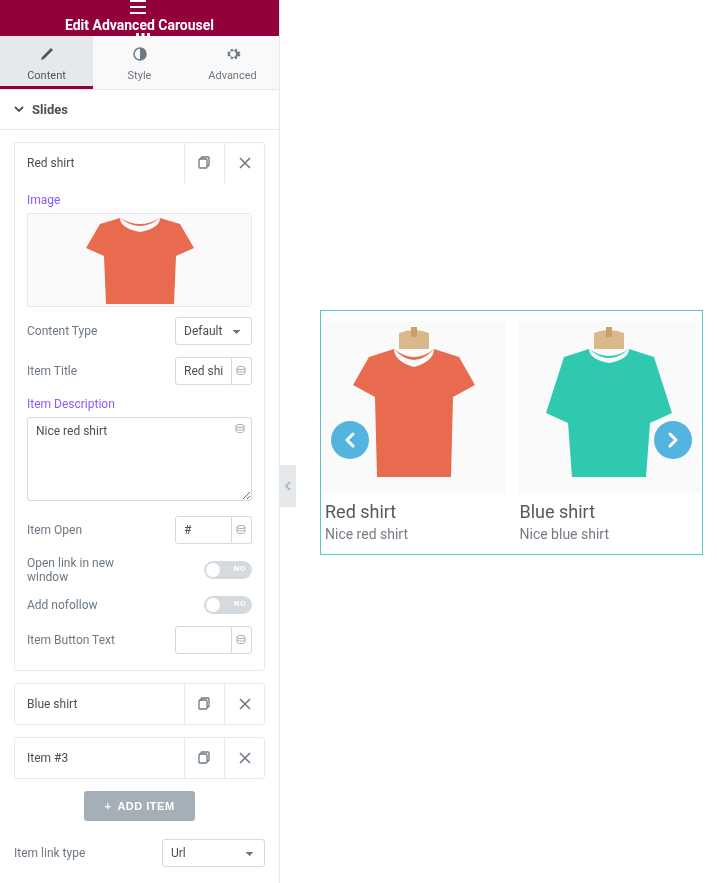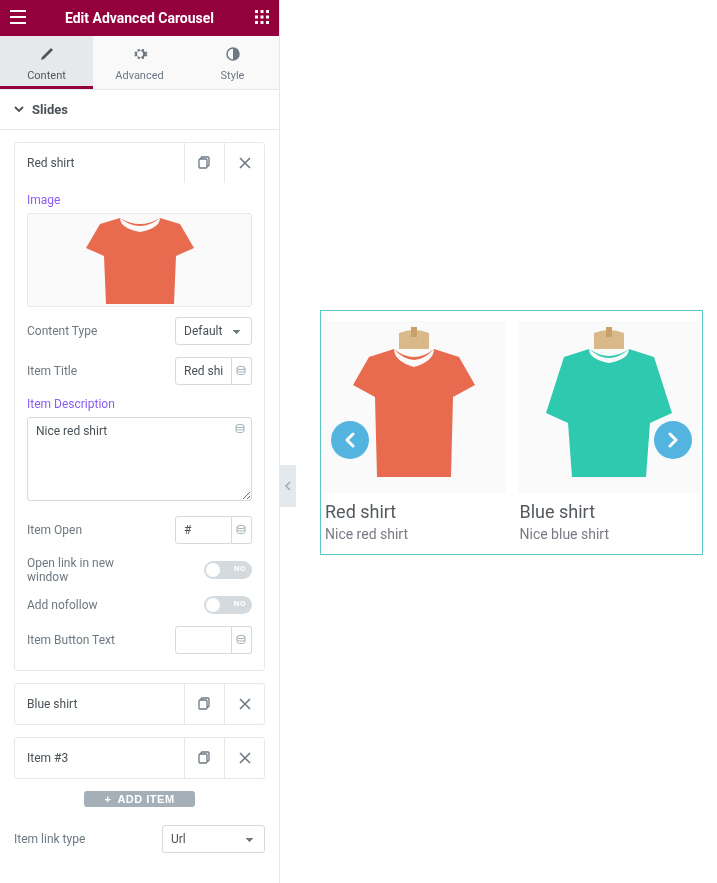--- a/index.html
+++ b/index.html
@@ -2,21 +2,21 @@
 <html><head>
 <meta charset="utf-8">
 <style>
 * { box-sizing: border-box; margin: 0; padding: 0; }
 body { font-family: -apple-system, BlinkMacSystemFont, "Segoe UI", Roboto, sans-serif; font-size: 12px; color: #6d7882; background: #fff; width: 717px; height: 883px; overflow: hidden; }
 
 .app { display: flex; height: 100%; }
 .panel { width: 280px; background: #fff; display: flex; flex-direction: column; border-right: 1px solid #e6e9ec; }
 .preview { flex: 1; position: relative; background: #fff; }
 
-.header { background: #93003c; height: 36px; display: flex; align-items: center; padding: 0 10px; color: #fff; }
+.header { background: #93003c; height: 36px; display: flex; align-items: center; padding: 0 10px; color: #fff; flex-direction: column; }
 .header .menu-btn { width: 20px; cursor: pointer; }
 .header .title { flex: 1; text-align: center; font-weight: 700; font-size: 14px; }
 .header .apps-btn { width: 20px; cursor: pointer; text-align: right; }
 
 .tabs { display: flex; background: #f9f9f9; border-bottom: 1px solid #e6e9ec; }
 .tab { flex: 1; text-align: center; padding: 10px 0 4px; cursor: pointer; color: #6d7882; font-size: 11px; }
 .tab.active { background: #e6e9ec; border-bottom: 3px solid #93003c; color: #555; }
 .tab .tab-icon { display: block; margin: 0 auto 4px; }
 
 .section-head { display: flex; align-items: center; padding: 12px 14px; border-bottom: 1px solid #e6e9ec; cursor: pointer; }
@@ -43,21 +43,21 @@
 .input-group .input { border-radius: 3px 0 0 3px; height: 28px; }
 .input-group .ig-btn { width: 30px; border: 1px solid #d5dadf; border-left: none; border-radius: 0 3px 3px 0; display: flex; align-items: center; justify-content: center; cursor: pointer; color: #a4afb7; background: #fff; }
 .textarea-wrap { position: relative; }
 .textarea { resize: vertical; height: 84px; padding-right: 28px; }
 .ta-btn { position: absolute; top: 6px; right: 6px; color: #a4afb7; cursor: pointer; }
 
 .toggle { width: 48px; height: 18px; background: #d5dadf; border-radius: 9px; position: relative; cursor: pointer; margin-left: auto; }
 .toggle .knob { position: absolute; width: 14px; height: 14px; background: #fff; border-radius: 50%; top: 2px; left: 2px; }
 .toggle .tlabel { position: absolute; right: 6px; top: 3px; font-size: 8px; color: #fff; font-weight: 700; letter-spacing: 0.5px; }
 
-.add-btn { display: block; margin: 4px auto 18px; background: #a4afb7; color: #fff; border: none; border-radius: 3px; padding: 2px 20px; font-size: 11px; font-weight: 700; letter-spacing: 0.5px; cursor: pointer; }
+.add-btn { display: block; margin: 4px auto 18px; background: #a4afb7; color: #fff; border: none; border-radius: 3px; padding: 9px 20px; font-size: 11px; font-weight: 700; letter-spacing: 0.5px; cursor: pointer; }
 .add-btn .plus { margin-right: 6px; font-weight: 700; }
 
 .collapse-handle { position: absolute; top: 465px; left: 0; width: 16px; height: 42px; background: #e6e9ec; display: flex; align-items: center; justify-content: center; cursor: pointer; color: #a4afb7; font-size: 11px; }
 
 .carousel { position: absolute; top: 310px; left: 40px; right: 14px; border: 1px solid #5ac8c8; padding: 10px 0 12px; }
 .slides { display: flex; gap: 12px; padding: 0 2px; }
 .slide { width: 50%; }
 .slide-img { width: 100%; height: 172px; background: #fafafa; display: flex; align-items: center; justify-content: center; overflow: hidden; }
 .slide-title { font-size: 18px; color: #54595f; margin-top: 8px; padding: 0 2px; }
 .slide-desc { font-size: 14px; color: #7a7a86; margin-top: 4px; padding: 0 2px; }
@@ -103,33 +103,33 @@
         <span class="tab-icon">
           <svg width="16" height="16" viewBox="0 0 16 16">
               <path d="M2 14l1-3 8-8 2 2-8 8-3 1zM11 3l2 2 1-1-2-2-1 1z" fill="#555"></path>
             </svg>
         </span>
         <span>Content</span>
       </div>
       <div class="tab">
         <span class="tab-icon">
           <svg width="16" height="16" viewBox="0 0 16 16">
-              <path d="M8 5a3 3 0 100 6 3 3 0 000-6zm6 3l1.5.9-1 1.7-1.6-.5a5 5 0 01-1 .9l.2 1.7-2 .3-.6-1.6a5 5 0 01-1.3 0L7.6 13l-2-.3.2-1.7a5 5 0 01-1-.9l-1.6.5-1-1.7L3.7 8 2.2 7.1l1-1.7 1.6.5a5 5 0 011-.9L5.6 3.3l2-.3.6 1.6a5 5 0 011.3 0L10.1 3l2 .3-.2 1.7a5 5 0 011 .9l1.6-.5 1 1.7L14 8z" fill="#6d7882"></path>
+              <circle cx="8" cy="8" r="6" fill="none" stroke="#6d7882" stroke-width="1.5"></circle>
+              <path d="M8 2a6 6 0 010 12V2z" fill="#6d7882"></path>
             </svg>
         </span>
-        <span>Advanced</span>
+        <span>Style</span>
       </div>
       <div class="tab">
         <span class="tab-icon">
           <svg width="16" height="16" viewBox="0 0 16 16">
-              <circle cx="8" cy="8" r="6" fill="none" stroke="#6d7882" stroke-width="1.5"></circle>
-              <path d="M8 2a6 6 0 010 12V2z" fill="#6d7882"></path>
+              <path d="M8 5a3 3 0 100 6 3 3 0 000-6zm6 3l1.5.9-1 1.7-1.6-.5a5 5 0 01-1 .9l.2 1.7-2 .3-.6-1.6a5 5 0 01-1.3 0L7.6 13l-2-.3.2-1.7a5 5 0 01-1-.9l-1.6.5-1-1.7L3.7 8 2.2 7.1l1-1.7 1.6.5a5 5 0 011-.9L5.6 3.3l2-.3.6 1.6a5 5 0 011.3 0L10.1 3l2 .3-.2 1.7a5 5 0 011 .9l1.6-.5 1 1.7L14 8z" fill="#6d7882"></path>
             </svg>
         </span>
-        <span>Style</span>
+        <span>Advanced</span>
       </div>
     </div>
 
     <div class="section-head">
       <span class="caret">
         <svg width="10" height="10" viewBox="0 0 10 10">
             <path d="M1 3l4 4 4-4" fill="none" stroke="#495157" stroke-width="1.8"></path>
           </svg>
       </span>
       <span class="stitle">Slides</span>

